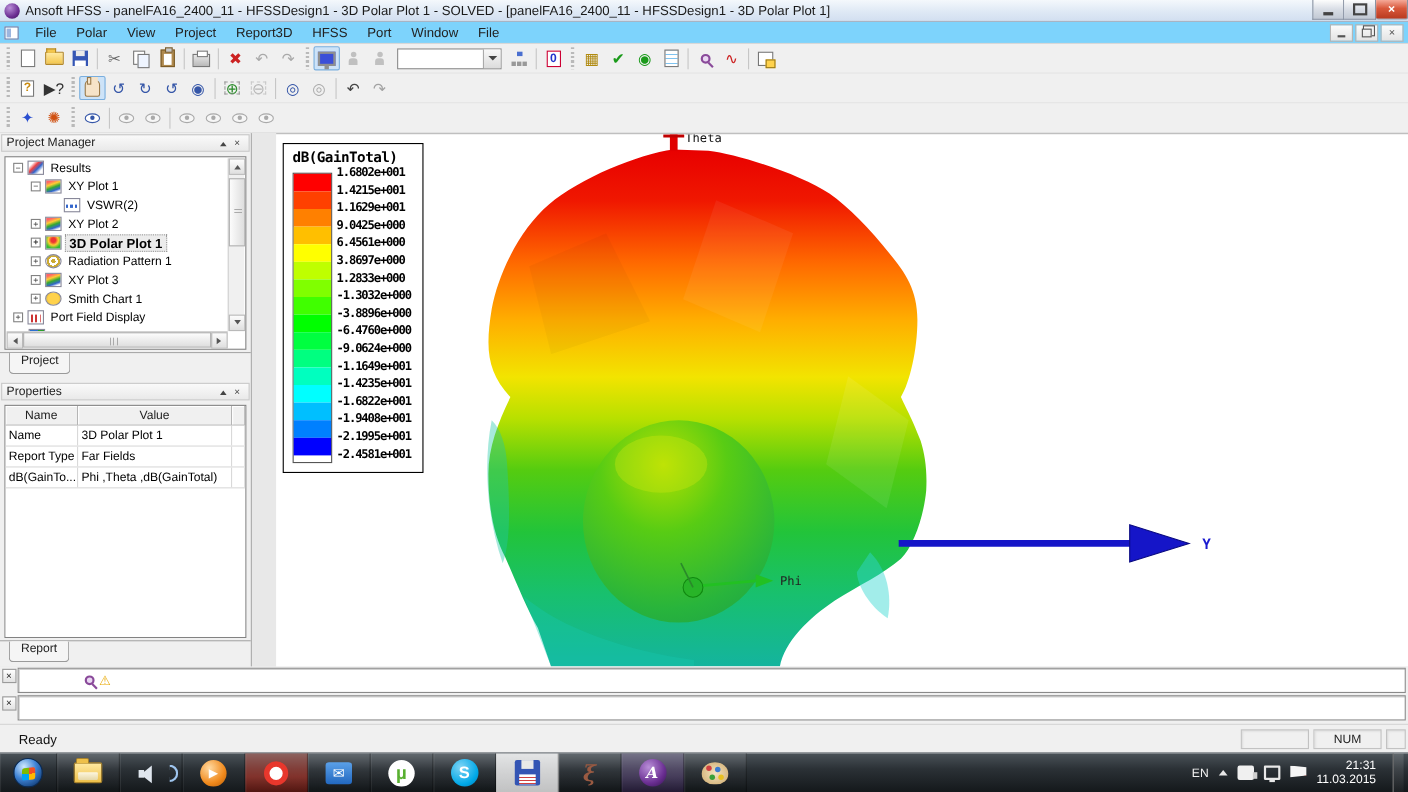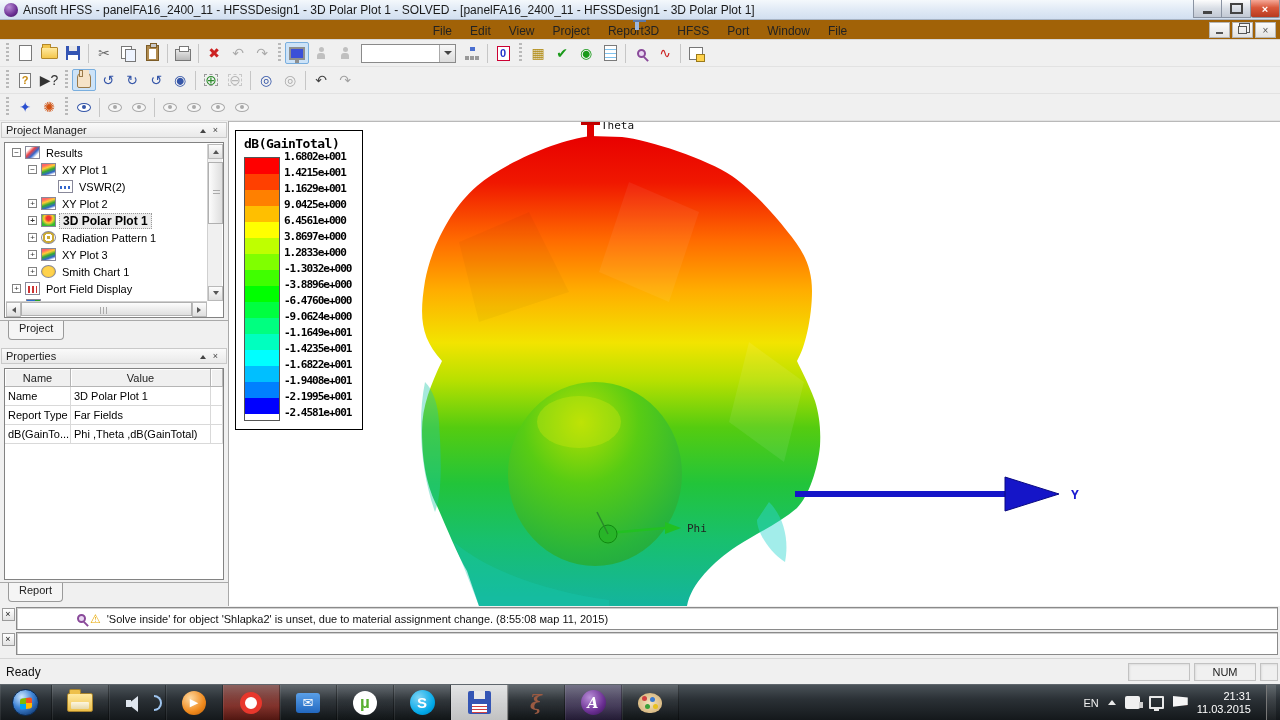--- a/index.html
+++ b/index.html
@@ -10,21 +10,21 @@
   .app-orb { width:14px; height:14px; border-radius:50%; background:radial-gradient(circle at 35% 30%, #b98fd8, #6b2f93 60%, #3c1257); margin-right:5px; flex:none; }
   .title-text { font-size:12px; color:#1a1a1a; white-space:nowrap; overflow:hidden; }
   .win-btns { position:absolute; right:0; top:0; display:flex; }
   .wbtn { width:29px; height:18px; border:1px solid #8a93a2; border-top:none; display:flex; align-items:center; justify-content:center; background:linear-gradient(#fdfdfd,#d8dde5 50%,#c2c9d4); font-size:11px; color:#333; }
   .wbtn + .wbtn { border-left:none; }
   .wbtn.min::after { content:""; width:9px; height:3px; background:#444; margin-top:7px; }
   .wbtn.max::after { content:""; width:9px; height:7px; border:2px solid #444; }
   .wbtn.close { background:linear-gradient(#f5a998,#d9583b 45%,#b83a20); color:#fff; font-weight:bold; border-bottom-left-radius:2px; border-bottom-right-radius:2px; }
 
   
-  .menubar { height:20px; background:#a16207; border-bottom:1px solid #d8d8d8; display:flex; align-items:center; position:relative;flex-direction:column; }
+  .menubar { height:20px; background:#7dd3fc; border-bottom:1px solid #d8d8d8; display:flex; align-items:center; position:relative; }
   .mdi-doc { width:13px; height:12px; background:#fff; border:1px solid #5b78a8; margin:0 6px 0 4px; position:relative; }
   .mdi-doc::after{ content:""; position:absolute; left:1px; top:1px; width:4px; height:8px; background:#9cb6df; }
   .menu-item { padding:2px 9px; color:#222; }
   .mdi-btns { position:absolute; right:4px; top:2px; display:flex; gap:2px; }
   .mdibtn { width:21px; height:16px; border:1px solid #b5b5b5; background:linear-gradient(#fbfbfb,#e3e3e3); display:flex; align-items:center; justify-content:center; font-size:10px; color:#555; }
   .mdibtn.min2::after{ content:""; width:7px; height:2px; background:#555; margin-top:6px; }
   .mdibtn.rest::after{ content:""; width:7px; height:6px; border:1px solid #555; box-shadow:2px -2px 0 -0px #f5f5f5,2px -2px 0 1px #555; }
 
   
   .tbrow { height:27px; background:#f0f0f0; border-bottom:1px solid #e2e2e2; display:flex; align-items:center; padding-left:2px; }
@@ -69,21 +69,21 @@
   .icon-copyimg { width:14px; height:13px; background:#fff; border:1px solid #777; position:relative; }
   .icon-copyimg::after { content:""; position:absolute; right:-3px; bottom:-3px; width:7px; height:6px; background:#ffd24c; border:1px solid #9a7a1a; }
   .icon-help { width:12px; height:15px; background:#fff; border:1px solid #7a7a7a; color:#c88a10; font-size:11px; font-weight:bold; display:flex; align-items:center; justify-content:center; }
   .icon-hand { width:14px; height:15px; background:#f6e3c8; border:1px solid #9a7a4a; border-radius:4px 4px 2px 2px; position:relative; }
   .icon-hand::before { content:""; position:absolute; top:-4px; left:1px; width:2px; height:5px; background:#f6e3c8; border:1px solid #9a7a4a; box-shadow:3px 0 0 #f6e3c8, 6px 0 0 #f6e3c8; }
   .icon-eye { width:14px; height:9px; border:1.5px solid #3556a8; border-radius:50%; position:relative; background:#fff; }
   .icon-eye::after { content:""; position:absolute; left:4px; top:1.5px; width:4px; height:4px; border-radius:50%; background:#3556a8; }
   .glyph { line-height:1; }
 
   
-  .main { position:absolute; top:121px; left:0; width:1280px; height:485px; display:flex; }
+  .main { position:absolute; top:121px; left:0; width:1280px; height:485px; display:flex;gap:22px; }
   .dock { width:229px; background:#f0f0f0; border-right:1px solid #a9a9a9; display:flex; flex-direction:column; }
   .panel-title { height:16px; background:linear-gradient(#fafafa,#e9e9e9); border:1px solid #c9c9c9; display:flex; align-items:center; font-size:11px; color:#222; padding:0 4px; margin:1px; }
   .panel-title .sp { flex:1; }
   .ptb { width:13px; height:11px; display:flex; align-items:center; justify-content:center; font-size:9px; color:#444; }
   .arr-up-s { width:0; height:0; border:3px solid transparent; border-bottom:4px solid #444; margin-bottom:2px; }
 
   .treewrap { margin:3px 4px 0 4px; border:1px solid #828282; background:#fff; height:176px; position:relative; overflow:hidden; }
   .treerows { position:absolute; inset:1px 16px 16px 1px; overflow:hidden; }
   .trow { height:17px; display:flex; align-items:center; font-size:11px; white-space:nowrap; }
   .trow .lbl { padding:0 3px; }
@@ -140,21 +140,21 @@
 
   
   .msgzone { position:absolute; left:0; top:606px; width:1280px; height:52px; background:#f0f0f0; }
   .msgrow { height:25px; display:flex; align-items:stretch; padding:1px 2px 1px 0; }
   .msg-gutter { width:16px; display:flex; flex-direction:column; align-items:center; padding-top:1px; flex:none; }
   .mx { width:13px; height:13px; border:1px solid #9a9a9a; background:linear-gradient(#fff,#e2e2e2); font-size:9px; line-height:11px; text-align:center; color:#222; }
   .msg-area { flex:1; background:#fff; border:1px solid #8a8a8a; box-shadow:inset 1px 1px 0 #d0d0d0; display:flex; align-items:center; font-size:11px; color:#111; }
   .msg-icons { display:flex; align-items:center; gap:4px; margin:0 6px 0 60px; }
   .warn { color:#e8a800; font-size:12px; }
   .statusbar { position:absolute; left:0; top:658px; width:1280px; height:26px; background:#f0f0f0; border-top:1px solid #d5d5d5; display:flex; align-items:center; }
-  .status-left { padding-left:6px; font-size:12px; color:#111; flex:1; }
+  .status-left { padding-left:17px; font-size:12px; color:#111; flex:1; }
   .scell { height:18px; border:1px solid #c2c2c2; box-shadow:inset 1px 1px 2px #00000014; margin-right:4px; display:flex; align-items:center; justify-content:center; font-size:11px; color:#222; }
 
   
   .taskbar { position:absolute; left:0; top:684px; width:1280px; height:36px; background:linear-gradient(#4a5258,#2b3136 40%,#14181b); border-top:1px solid #5f666c; display:flex; align-items:stretch; }
   .tb-item { width:57px; display:flex; align-items:center; justify-content:center; border-right:1px solid #00000055; box-shadow:inset 1px 0 0 #ffffff14; position:relative; }
   .tb-item.framed { background:linear-gradient(#ffffff22,#ffffff08 45%,#00000022); }
   .tb-start { width:52px; }
   .icon-start { width:27px; height:27px; border-radius:50%; background:radial-gradient(circle at 35% 28%, #cfe9ff, #3f84d6 45%, #123d77 85%); border:1px solid #0b2a52; position:relative; }
   .icon-start::after { content:""; position:absolute; left:7px; top:8px; width:12px; height:11px; background:conic-gradient(#f25022 0 25%, #ffb900 0 50%, #00a4ef 0 75%, #7fba00 0); border-radius:2px; transform:skewY(-6deg); }
   .icon-folder-lg { width:26px; height:19px; background:linear-gradient(#ffe9a0,#eec04a); border:1px solid #a8832c; border-radius:2px; position:relative; }
@@ -207,21 +207,21 @@
     <div class="wbtn min"></div>
     <div class="wbtn max"></div>
     <div class="wbtn close">×</div>
   </div>
 </div>
 
 <div class="menubar">
   <span class="mdi-doc"></span>
   <div id="menu-items" style="display:flex;">
       <span class="menu-item">File</span>
-      <span class="menu-item">Edit</span>
+      <span class="menu-item">Polar</span>
       <span class="menu-item">View</span>
       <span class="menu-item">Project</span>
       <span class="menu-item">Report3D</span>
       <span class="menu-item">HFSS</span>
       <span class="menu-item">Port</span>
       <span class="menu-item">Window</span>
       <span class="menu-item">File</span>
     </div>
   <div class="mdi-btns">
     <div class="mdibtn min2"></div>
@@ -629,21 +629,20 @@
 <div class="msgzone">
   <div class="msgrow">
     <div class="msg-gutter">
       <div class="mx">×</div>
     </div>
     <div class="msg-area">
       <span class="msg-icons">
         <span class="icon-mag"></span>
         <span class="warn">⚠</span>
       </span>
-      <span>'Solve inside' for object 'Shlapka2' is unset, due to material assignment change. (8:55:08 мар 11, 2015)</span>
     </div>
   </div>
   <div class="msgrow">
     <div class="msg-gutter">
       <div class="mx">×</div>
     </div>
     <div class="msg-area"></div>
   </div>
 </div>
 

